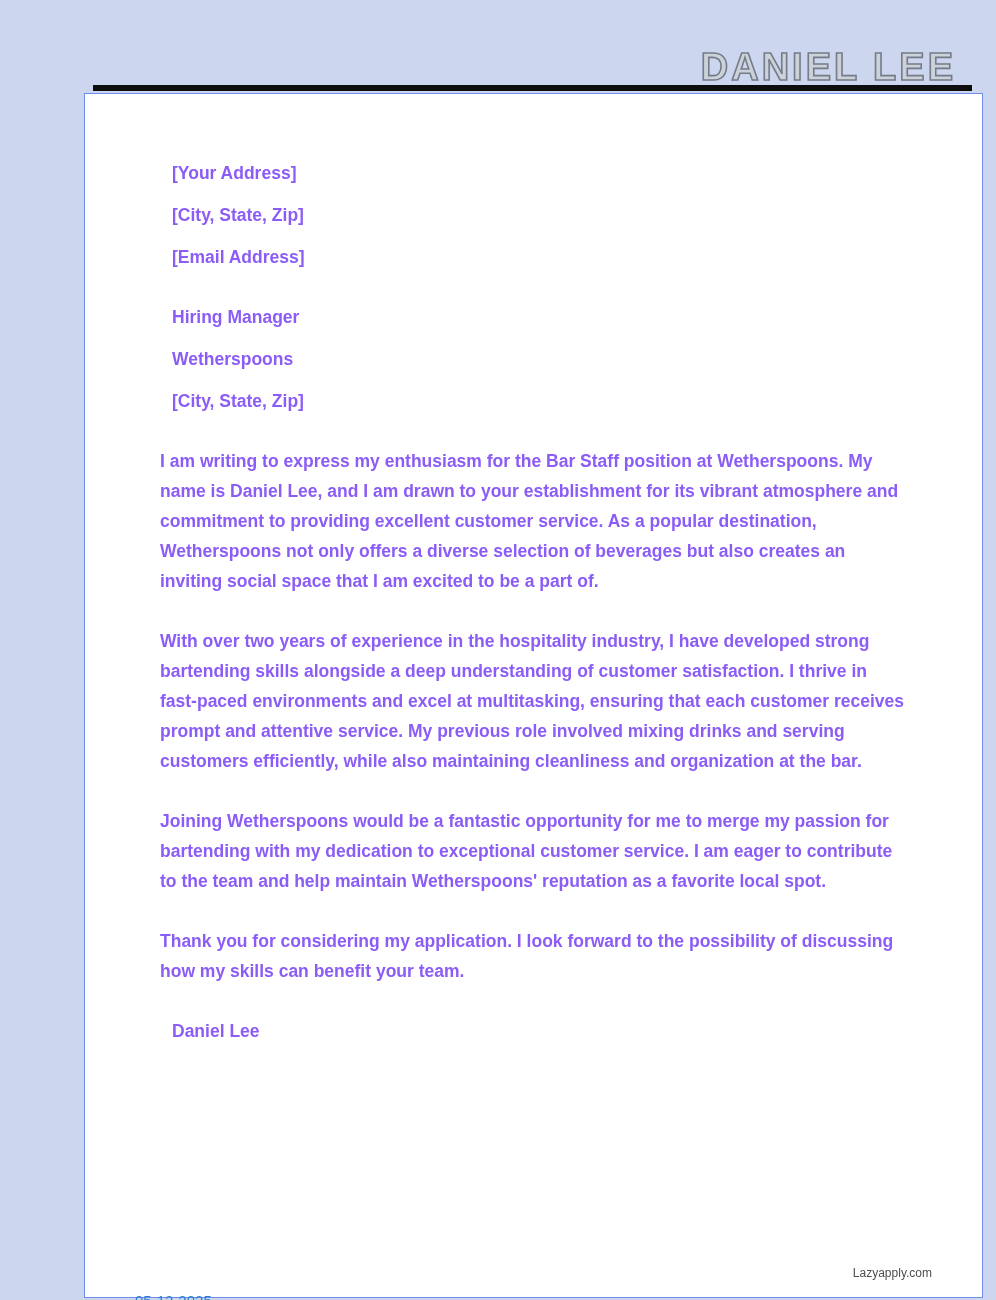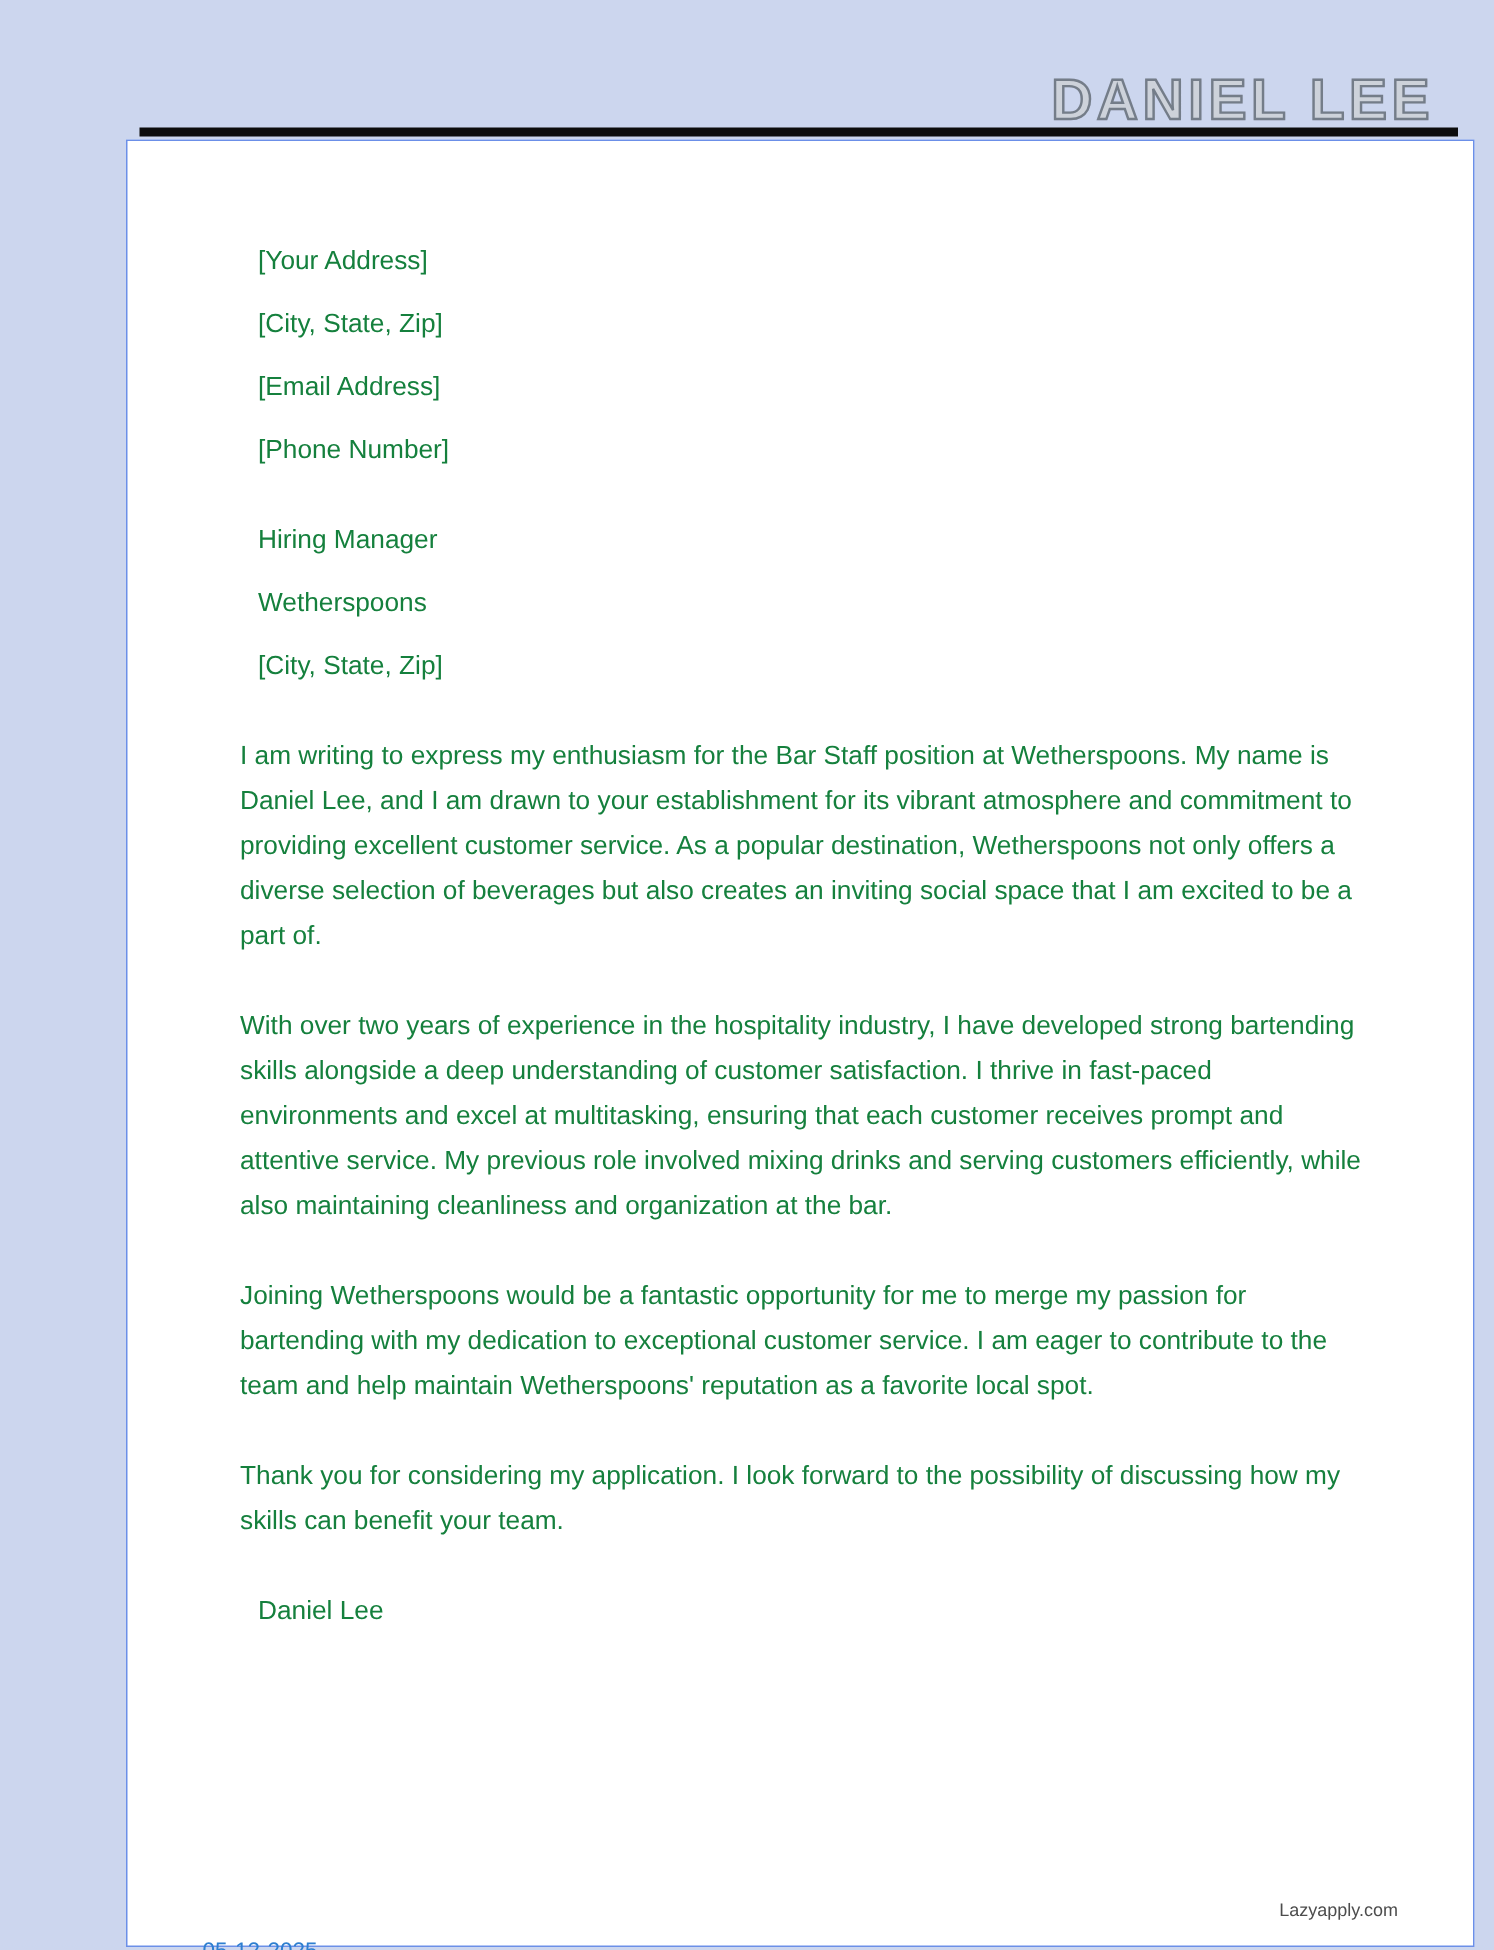--- a/index.html
+++ b/index.html
@@ -40,21 +40,22 @@
     width: 899px;
     height: 1205px;
     background: #ffffff;
     border: 1px solid #6b8fe8;
   }
 
   .content {
     padding: 40px 50px 0 51px;
     font-size: 17.5px;
     line-height: 30px;
-    color: #15803d;
+    color: #8b5cf6;
+    font-weight: bold;
   }
 
   .block { margin-bottom: 30px; }
   .para  { margin-bottom: 30px; }
   .sig-block { margin-bottom: 0; }
 
   .watermark {
     position: absolute;
     right: 38px;
     bottom: 5px;
@@ -79,21 +80,20 @@
 
 <div class="top-bar"></div>
 
 <div class="paper">
   <div class="content">
 
     <div class="block">
       <div>[Your Address]</div>
       <div>[City, State, Zip]</div>
       <div>[Email Address]</div>
-      <div>[Phone Number]</div>
     </div>
 
     <div class="block">
       <div>Hiring Manager</div>
       <div>Wetherspoons</div>
       <div>[City, State, Zip]</div>
     </div>
 
 
     <p class="para">I am writing to express my enthusiasm for the Bar Staff position at Wetherspoons. My name is Daniel Lee, and I am drawn to your establishment for its vibrant atmosphere and commitment to providing excellent customer service. As a popular destination, Wetherspoons not only offers a diverse selection of beverages but also creates an inviting social space that I am excited to be a part of.</p>

